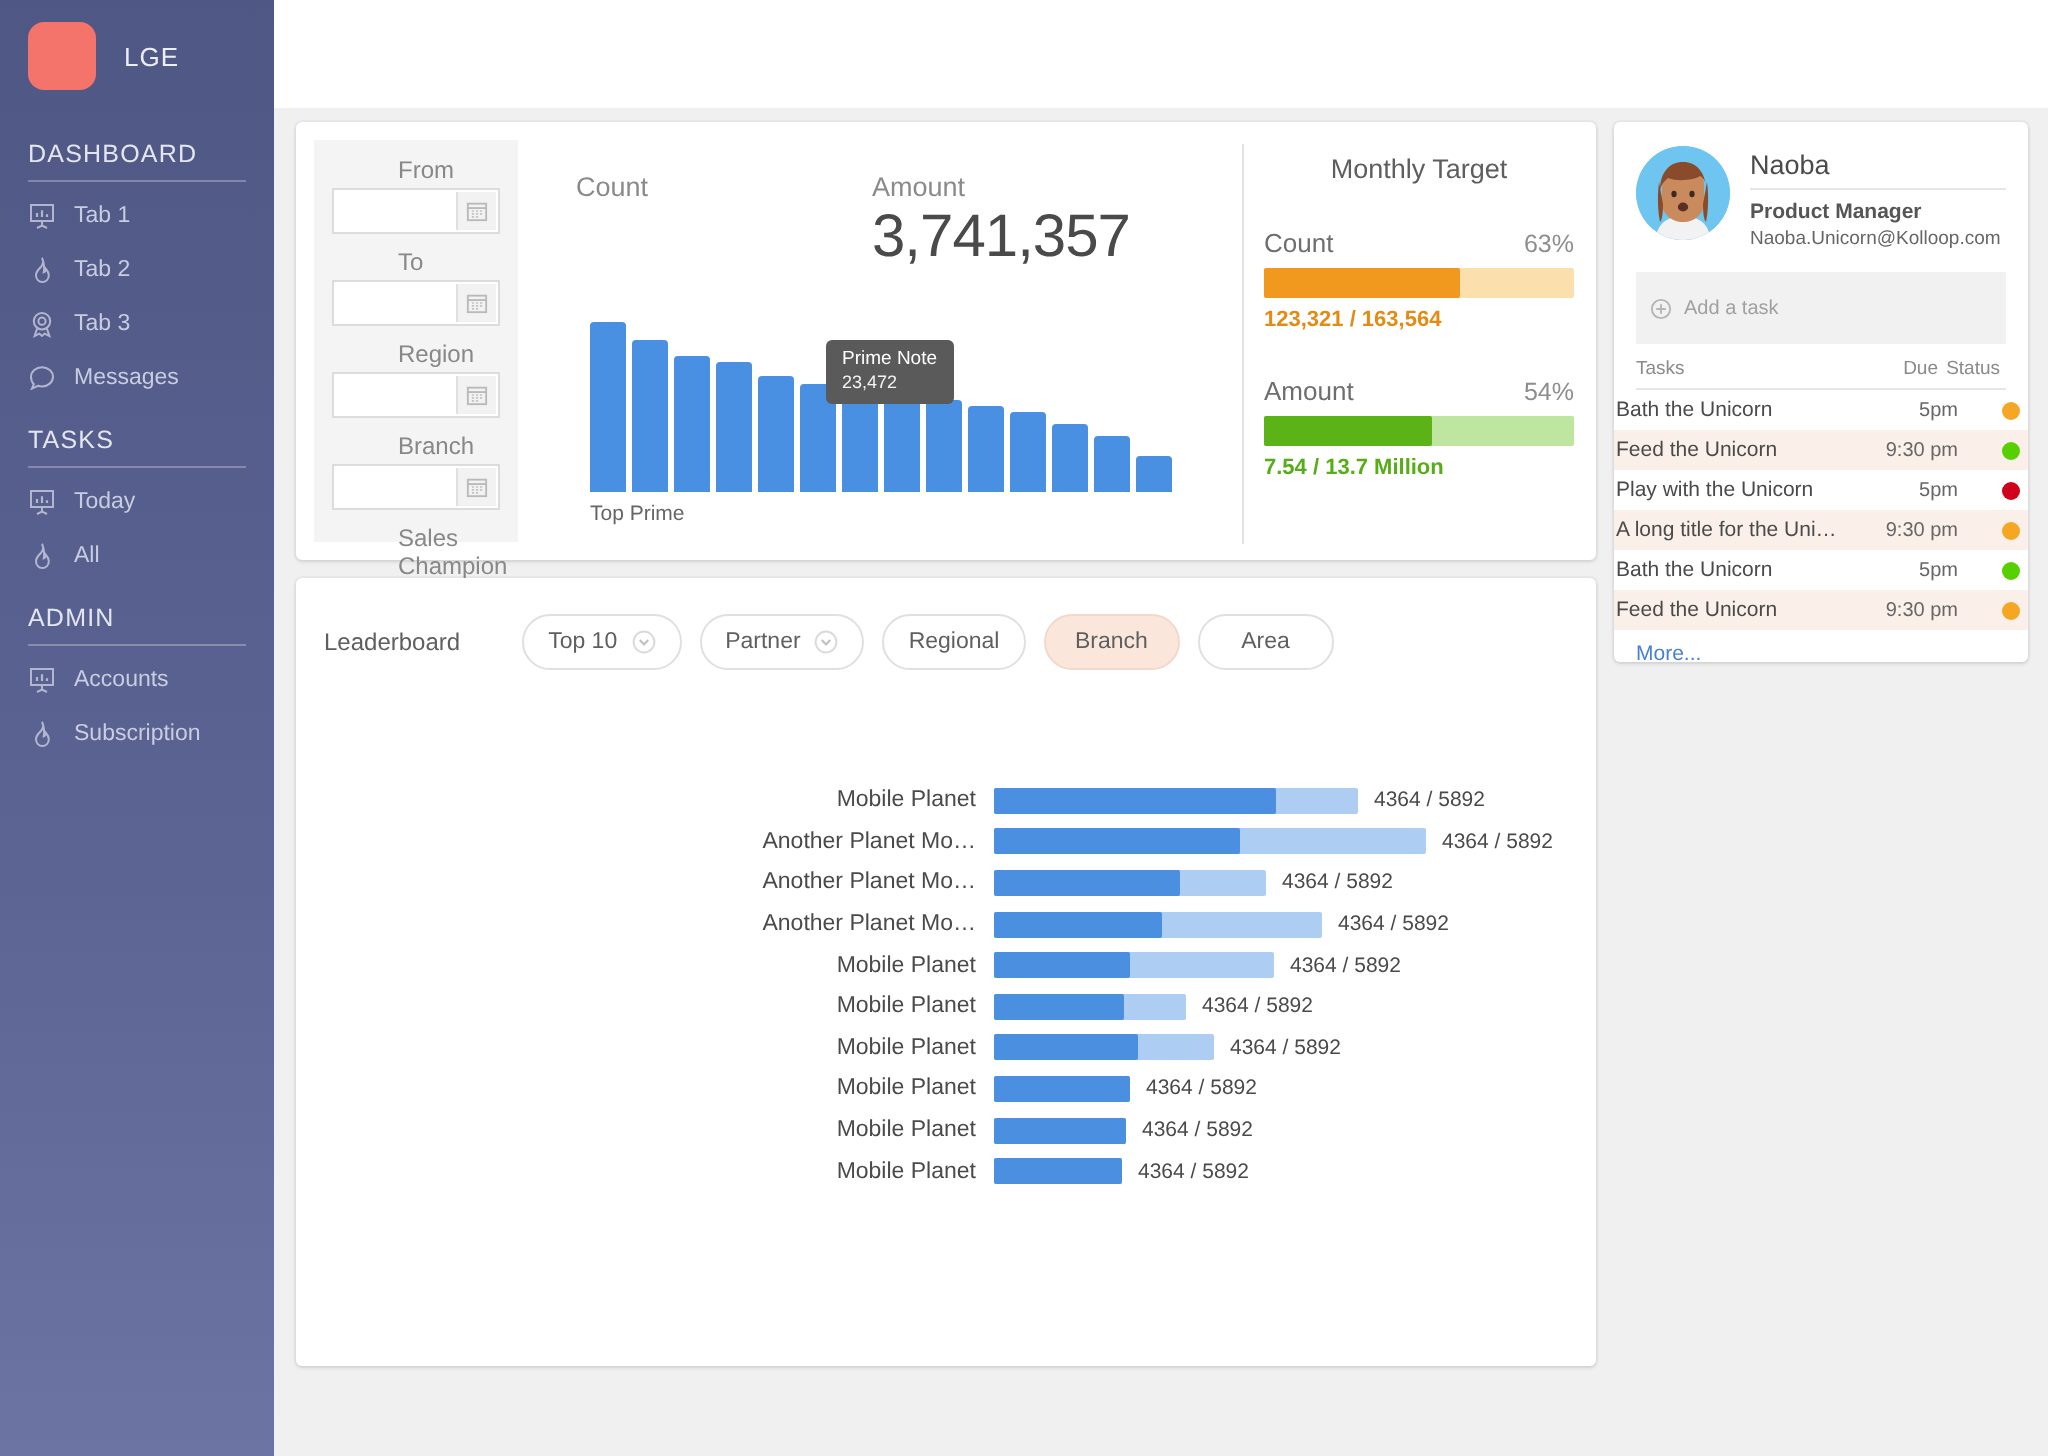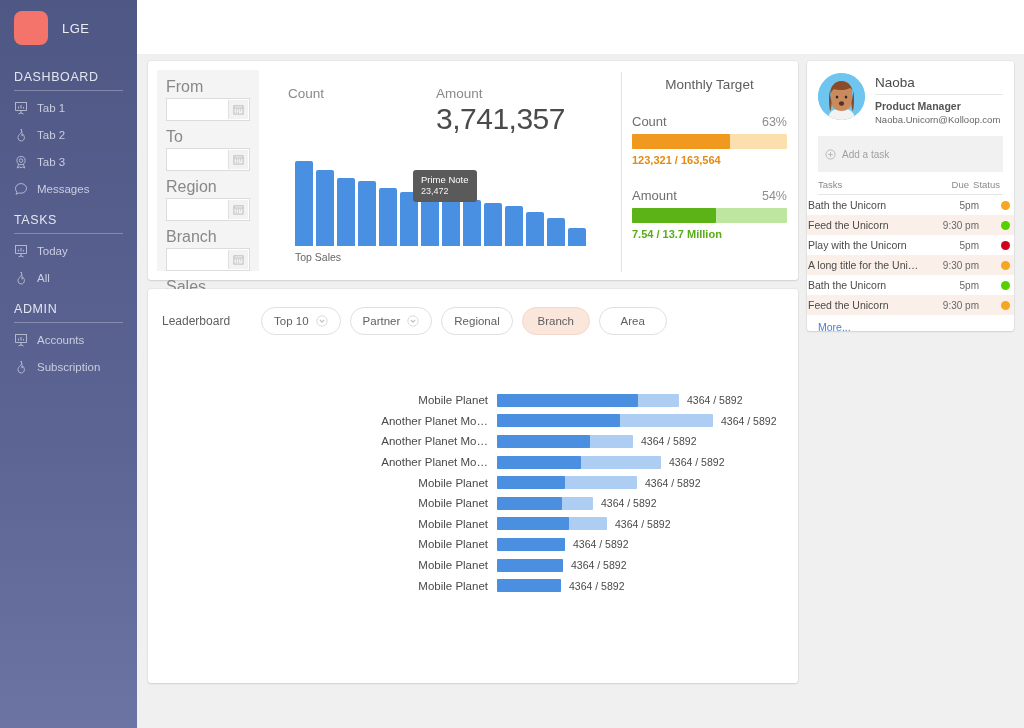--- a/index.html
+++ b/index.html
@@ -56,21 +56,21 @@
   }
 
   
   #top-card { left: 11px; top: 7px; width: 650px; height: 219px; }
 
   .filters {
     position: absolute; left: 9px; top: 9px;
     width: 102px; height: 201px; background: #f4f4f4;
     padding: 8px 9px;
   }
-  .f-label { font-size: 16px; color: #888; margin-bottom: 2px; }
+  .f-label { font-size: 12px; color: #888; margin-bottom: 2px; margin-left: 33px; }
   .f-field {
     position: relative; height: 23px; background: #fff;
     border: 1px solid #dcdcdc; margin-bottom: 7px;
   }
   .f-btn {
     position: absolute; right: 1px; top: 1px;
     width: 20px; height: 19px; background: #f2f2f2;
     border-left: 1px solid #e0e0e0;
     display: flex; align-items: center; justify-content: center;
   }
@@ -338,21 +338,21 @@
             <div class="bc-bar" style="left: 126px; height: 52px; background: rgb(74, 144, 226);"></div>
             <div class="bc-bar" style="left: 147px; height: 47px; background: rgb(74, 144, 226);"></div>
             <div class="bc-bar" style="left: 168px; height: 46px; background: rgb(74, 144, 226);"></div>
             <div class="bc-bar" style="left: 189px; height: 43px; background: rgb(74, 144, 226);"></div>
             <div class="bc-bar" style="left: 210px; height: 40px; background: rgb(74, 144, 226);"></div>
             <div class="bc-bar" style="left: 231px; height: 34px; background: rgb(74, 144, 226);"></div>
             <div class="bc-bar" style="left: 252px; height: 28px; background: rgb(74, 144, 226);"></div>
             <div class="bc-bar" style="left: 273px; height: 18px; background: rgb(74, 144, 226);"></div>
           </div>
       </div>
-      <div class="bc-caption">Top Sales</div>
+      <div class="bc-caption">Top Prime</div>
 
       <div class="tooltip">
         <div class="tt-t">Prime Note</div>
         <div class="tt-v">23,472</div>
       </div>
 
       <div class="vdivider"></div>
 
       <div class="mt">
         <div class="mt-title">Monthly Target</div>

